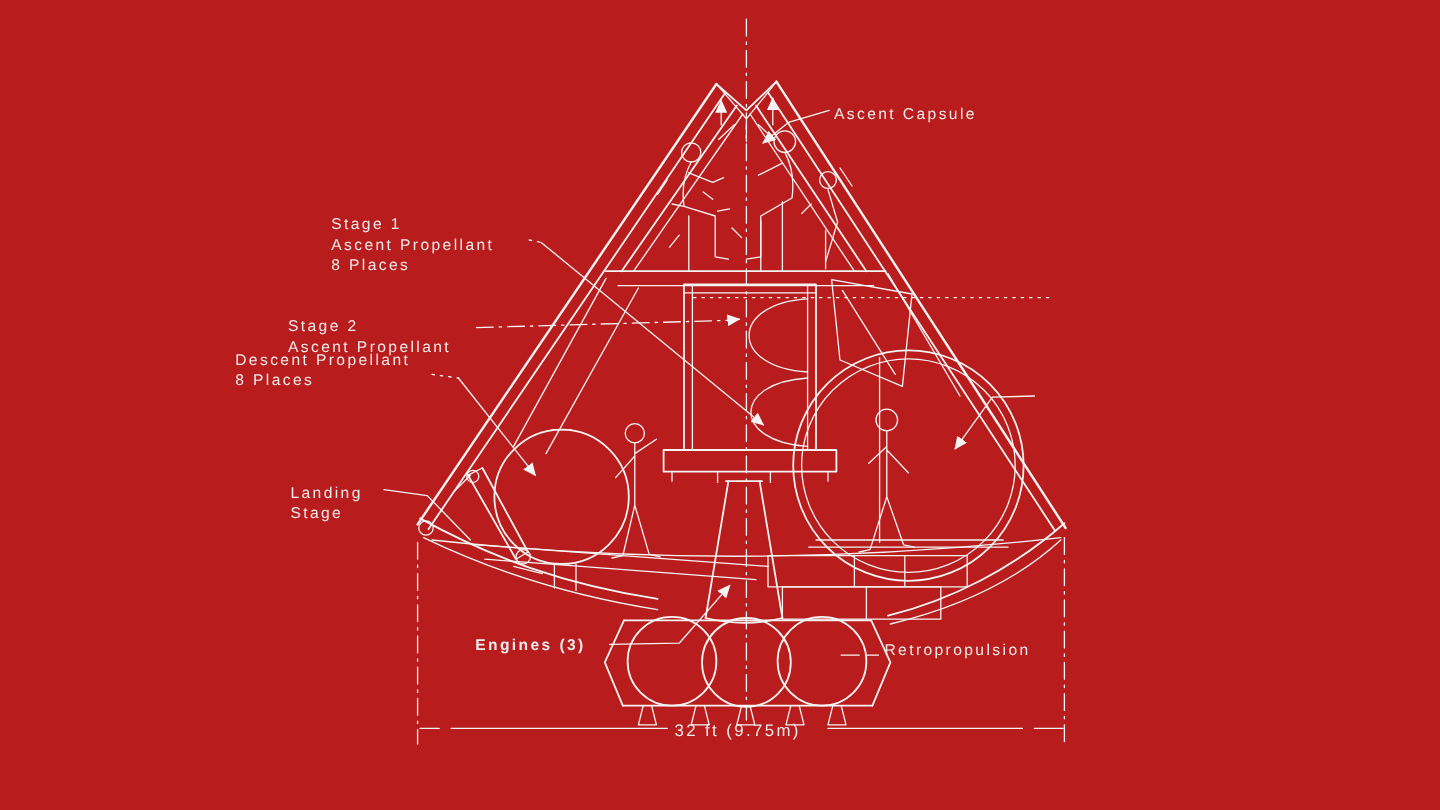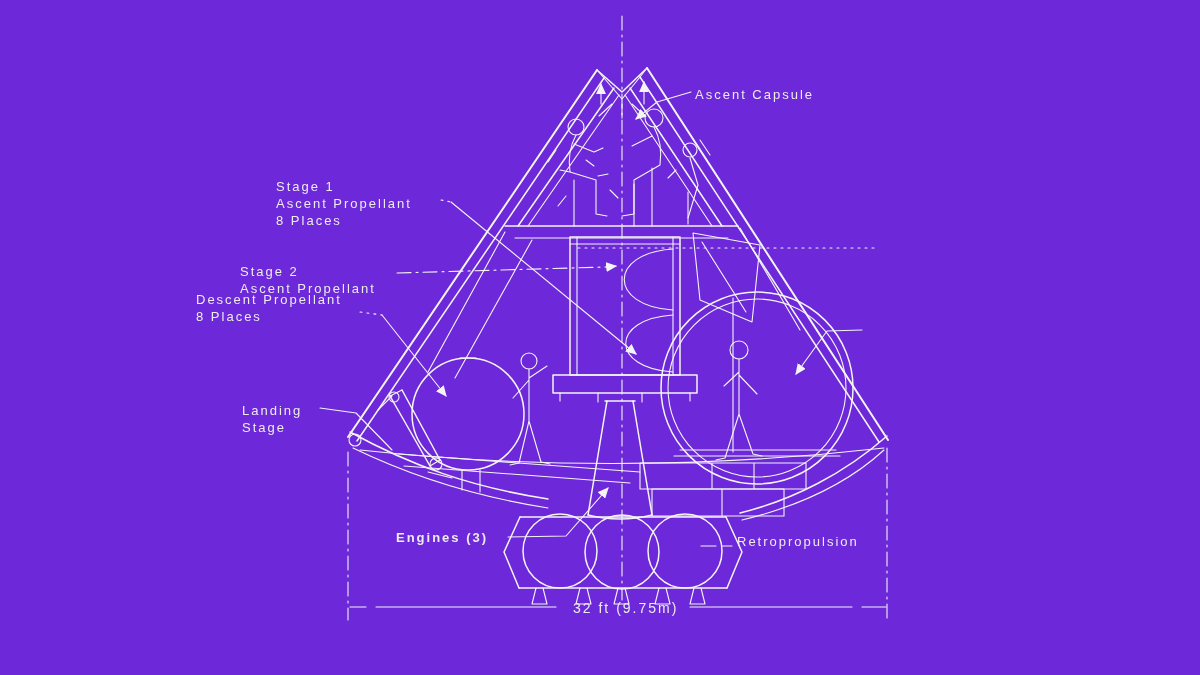--- a/index.html
+++ b/index.html
@@ -1,17 +1,17 @@
 <!DOCTYPE html>
 <html><head>
 <meta charset="utf-8">
 <style>
   html,body{margin:0;padding:0;background:#000;}
   .stage{
-    position:relative;width:1200px;height:675px;background:#6d28d9;overflow:hidden;
+    position:relative;width:1200px;height:675px;background:#b91c1c;overflow:hidden;
     font-family:"Liberation Sans",sans-serif;color:#ececec;
   }
   .stage svg{position:absolute;left:0;top:0;}
   .lbl{
     position:absolute;font-size:13px;letter-spacing:2px;line-height:17px;
     color:#ececec;white-space:nowrap;
   }
   .lbl span{display:block;}
   .dim{font-size:14px;letter-spacing:2px;}
   .lineart{stroke:#f4f4f4;fill:none;stroke-width:1.5;stroke-linecap:round;stroke-linejoin:round;}
@@ -203,17 +203,17 @@
 
 
   <div class="lbl" style="left:396px;top:529px;font-weight:bold;">
     <span>Engines (3)</span>
   </div>
 
   <div class="lbl" style="left:737px;top:533px;">
     <span>Retropropulsion</span>
   </div>
 
-  <div class="lbl dim" style="left:562px;top:600px;margin-left:11px;">
+  <div class="lbl dim" style="left:562px;top:600px;">
     <span>32 ft (9.75m)</span>
   </div>
 
 </div>
 
 </body></html>

